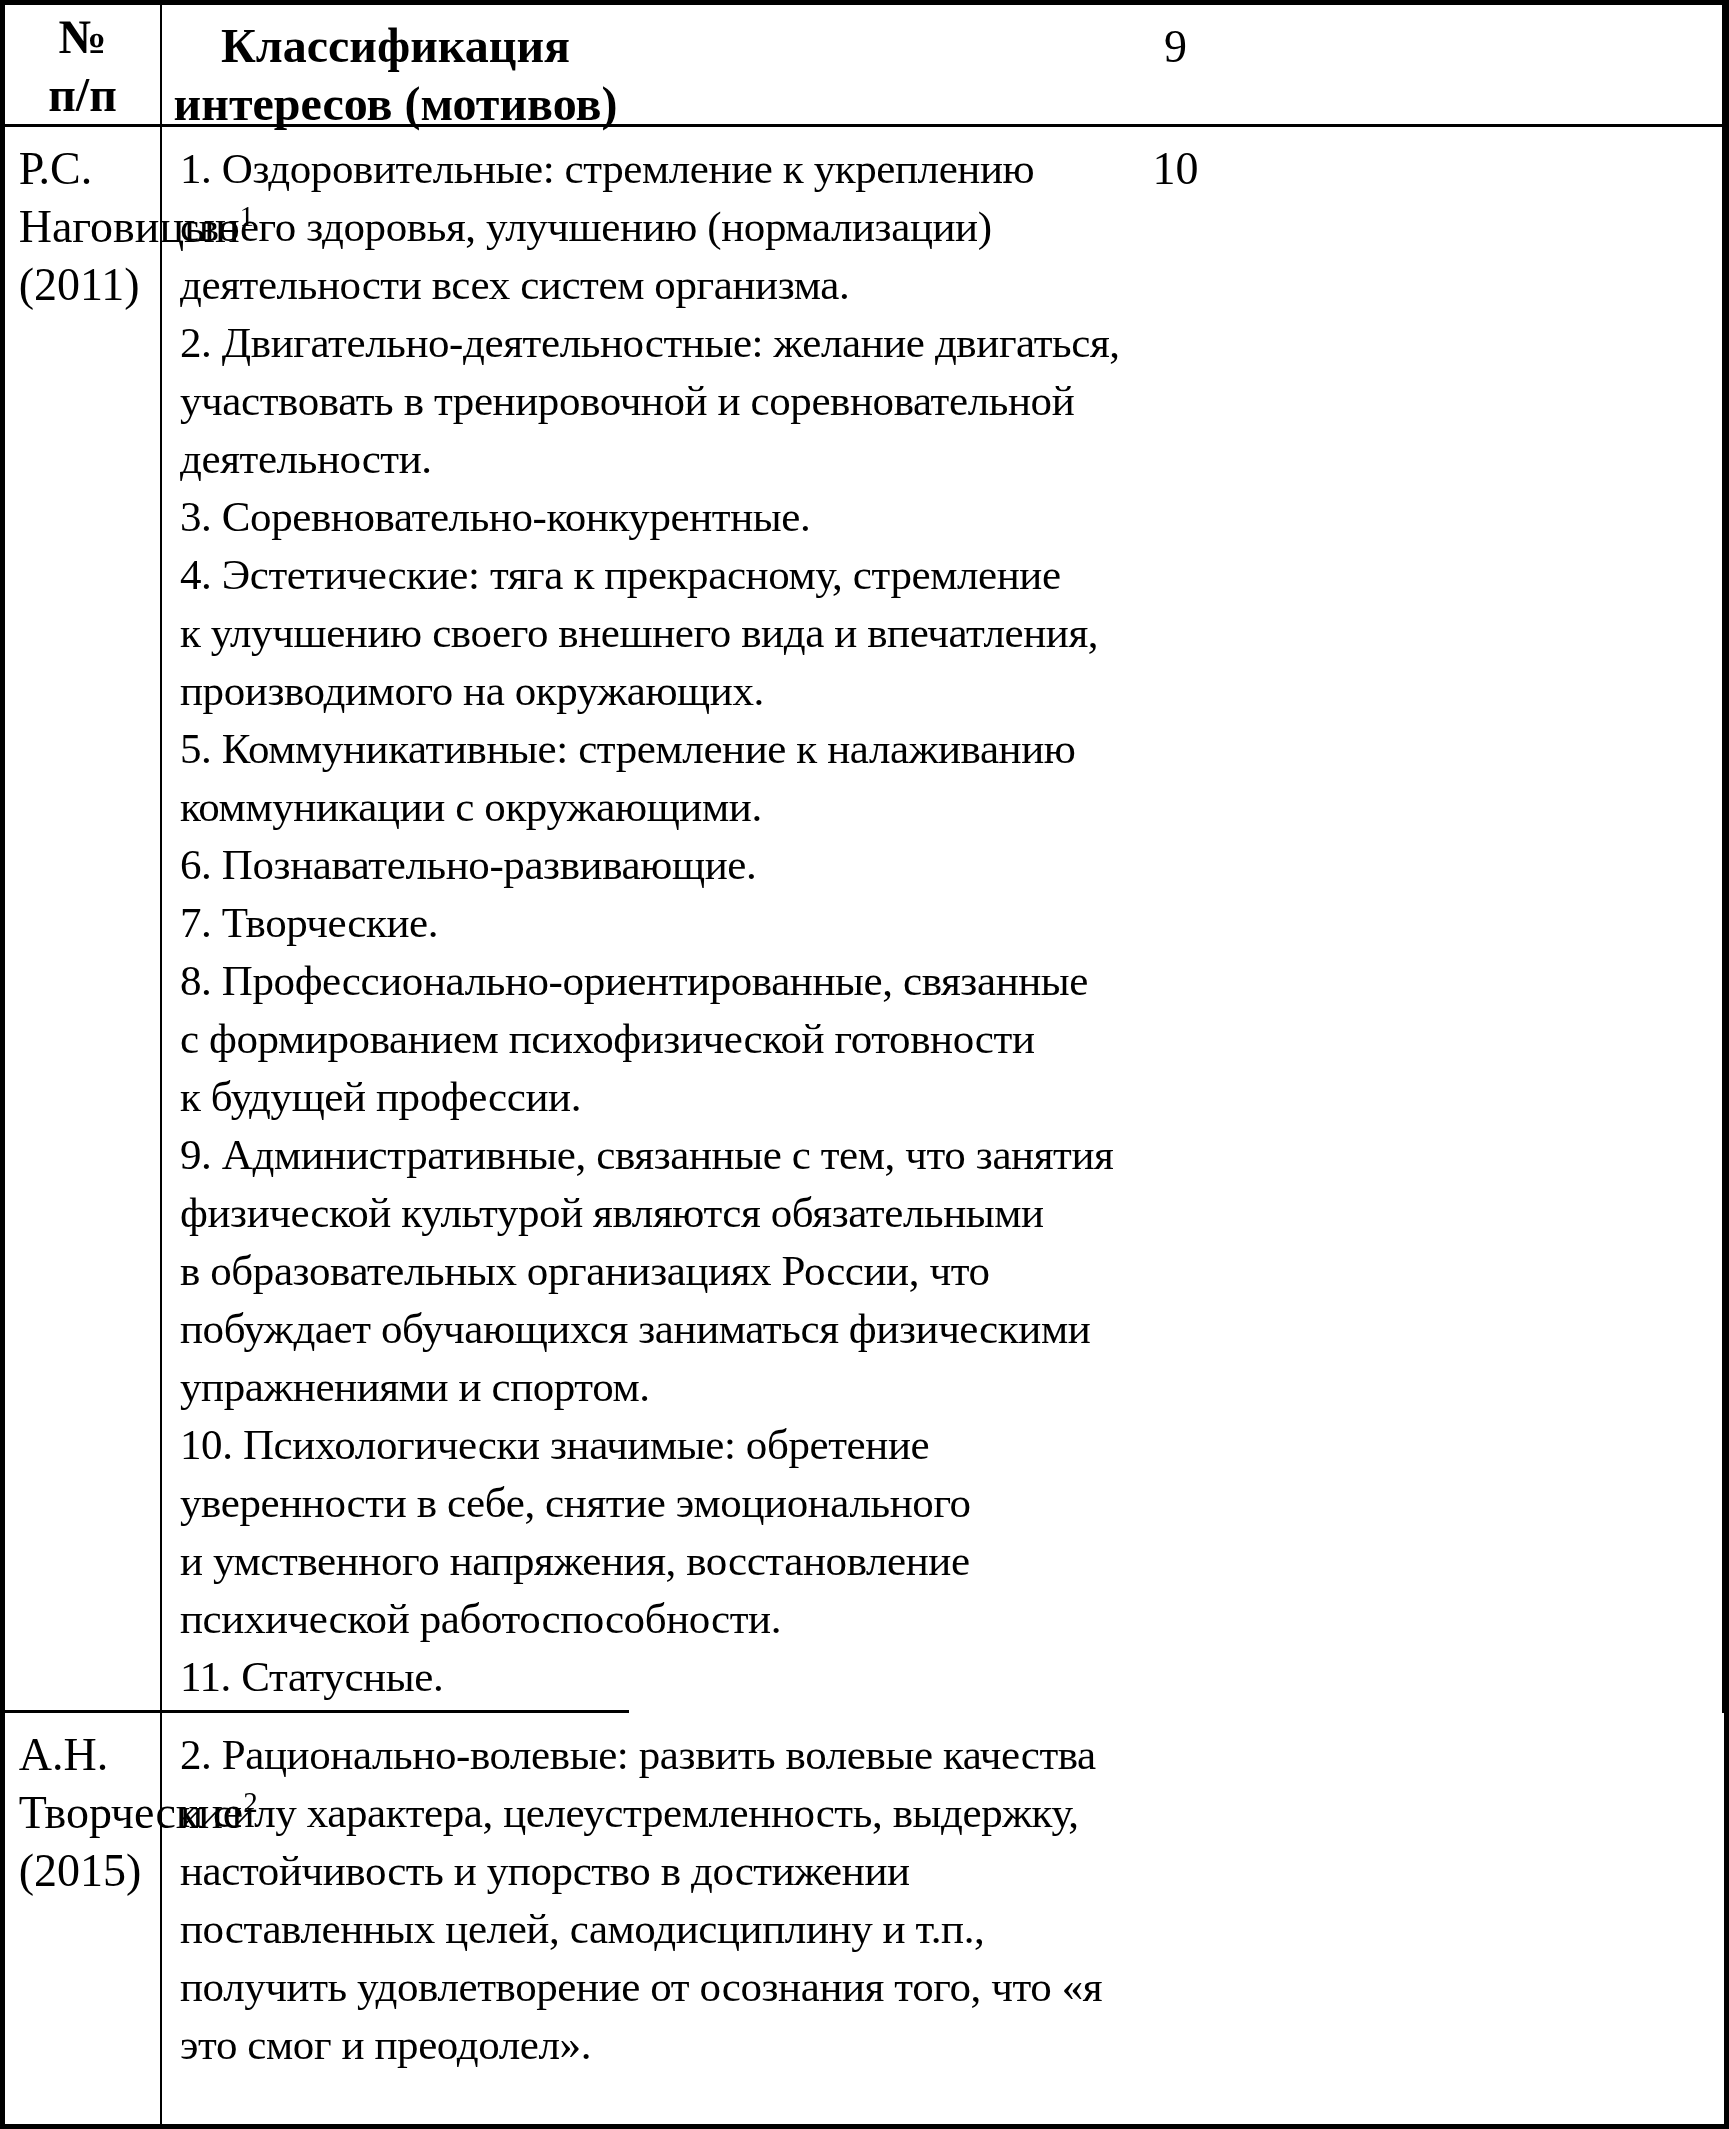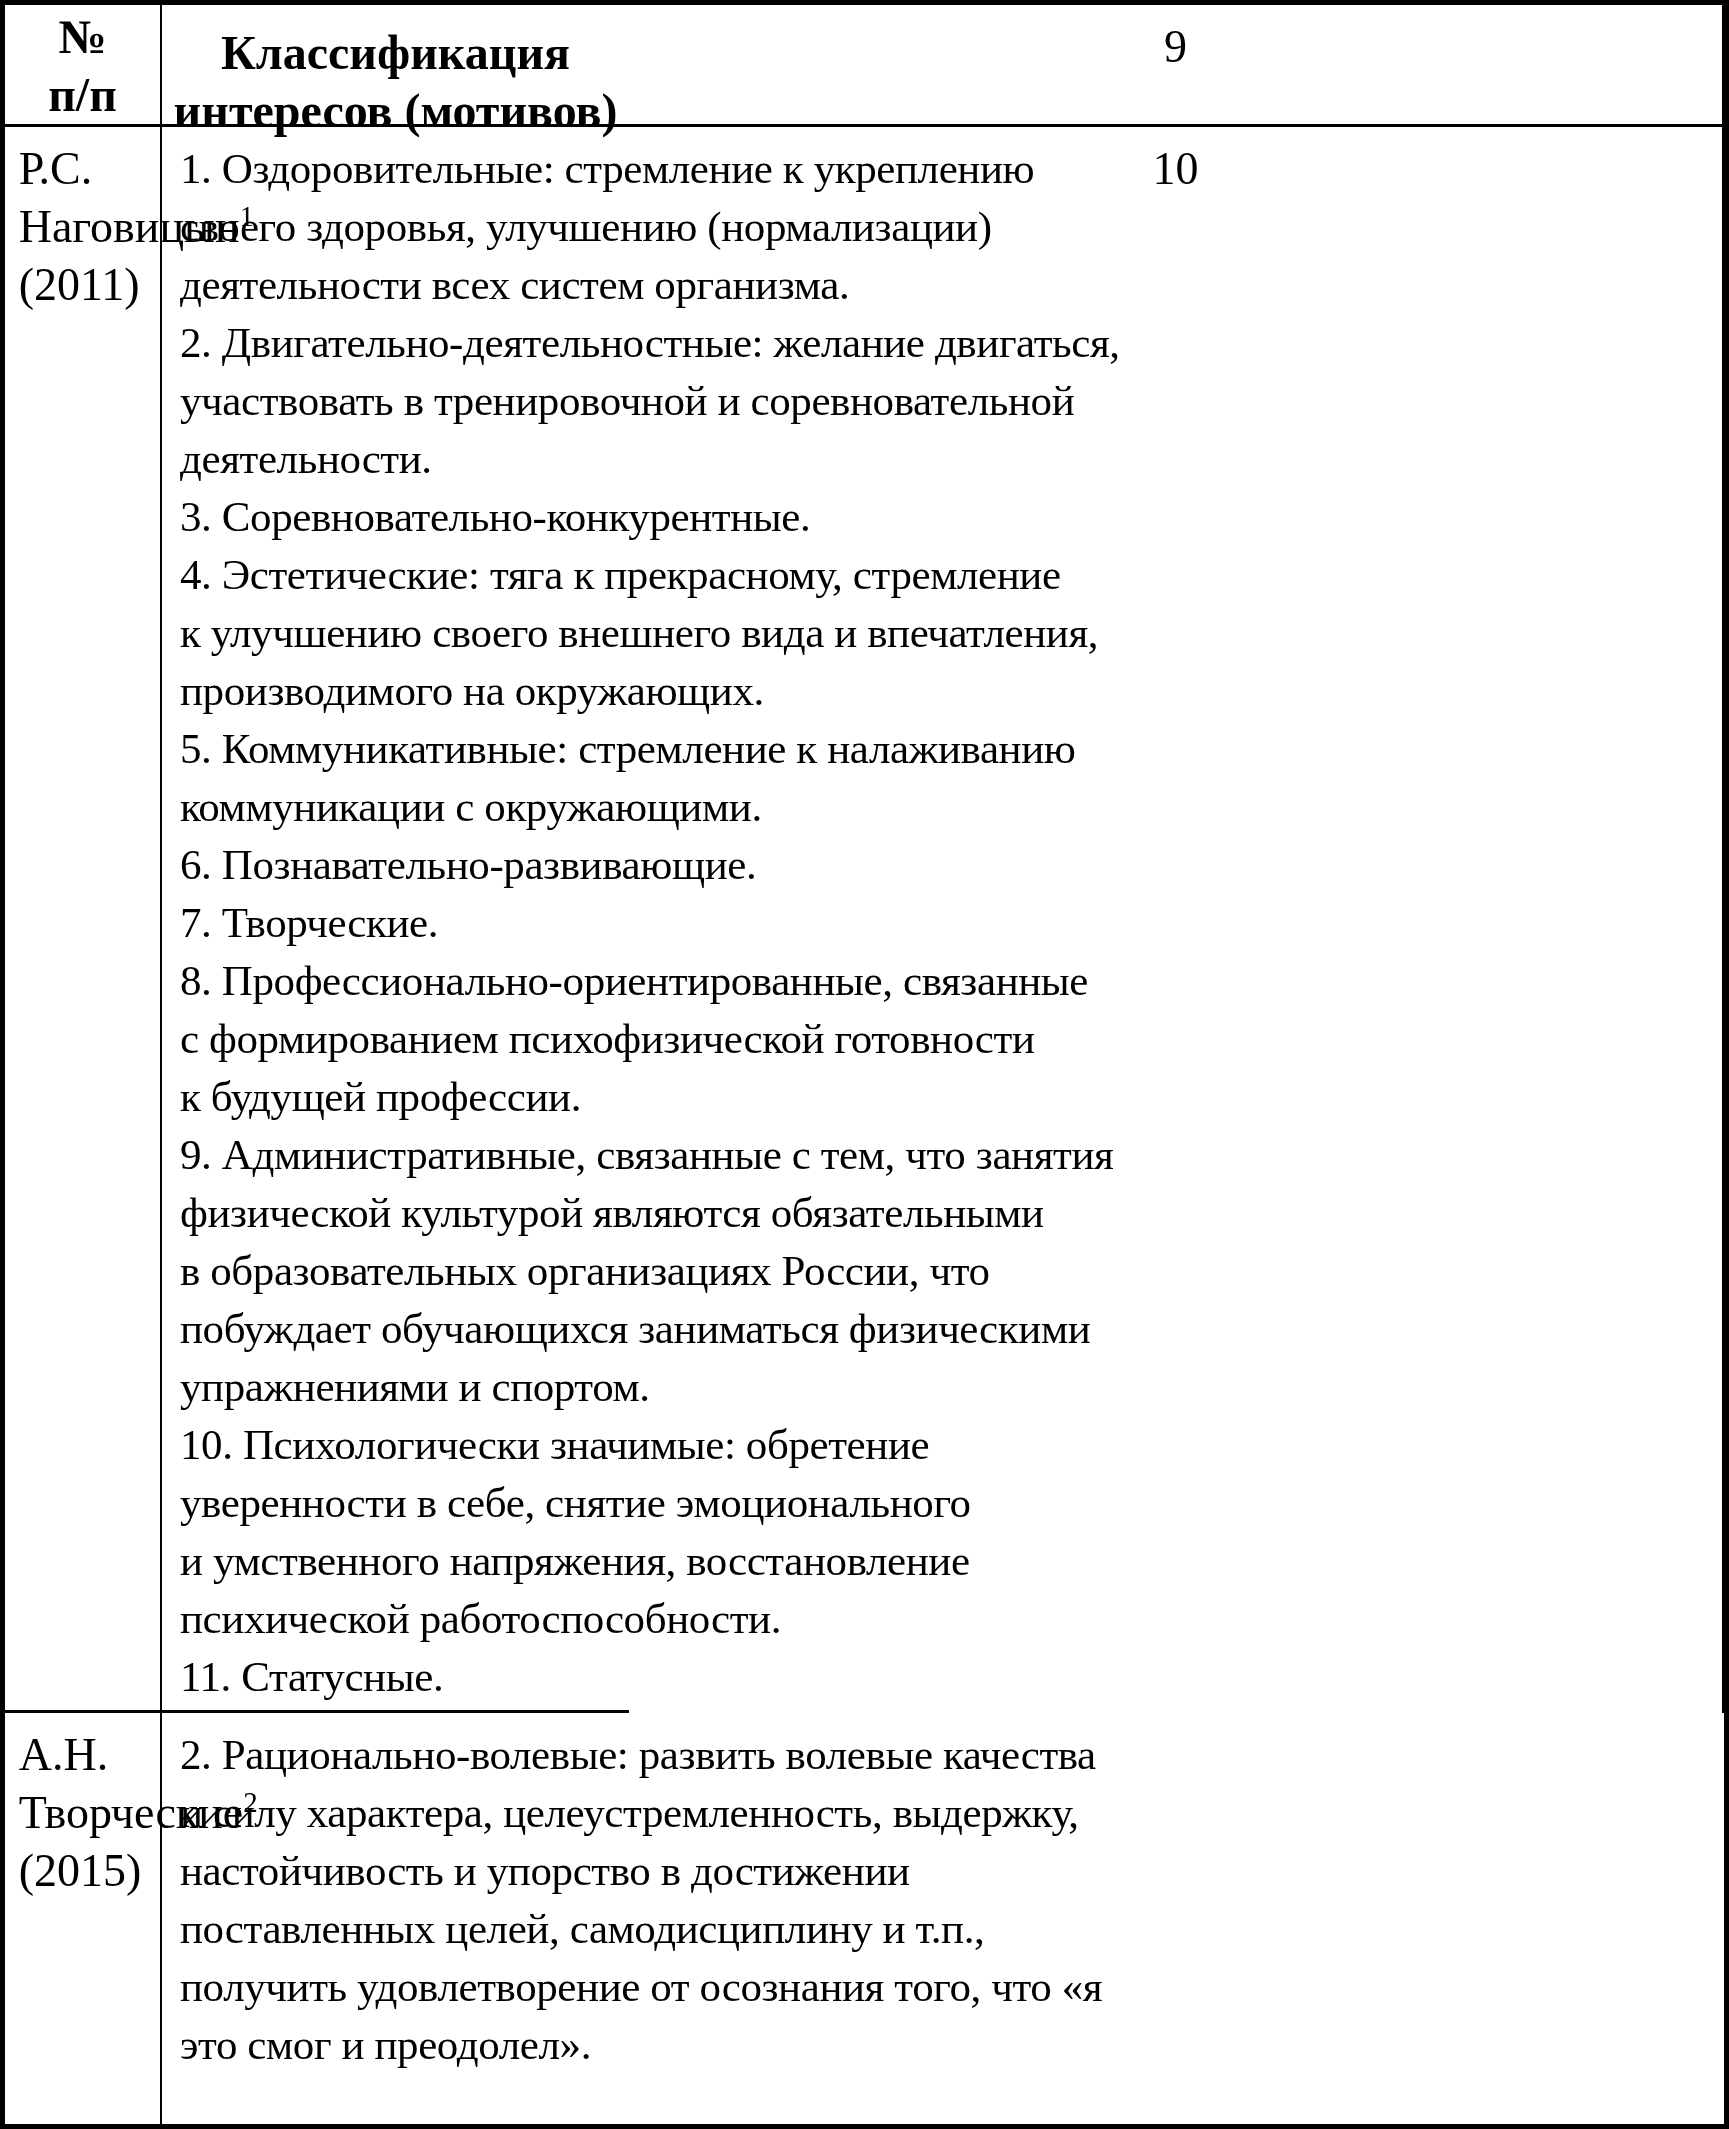--- a/index.html
+++ b/index.html
@@ -32,21 +32,21 @@
   .row-border { border-bottom: 3.4px solid #000000; }
 
   .head {
     font-weight: bold;
     text-align: center;
     font-size: 48px;
     line-height: 58px;
     padding-top: 3.4px;
   }
   .head-classification {
-    padding-top: 19px;
+    padding-top: 12px;
   }
   .multiline { white-space: pre; }
 
   .num-cell {
     text-align: center;
     font-size: 46px;
     line-height: 58px;
     padding-top: 13px;
   }
   .author-cell {

